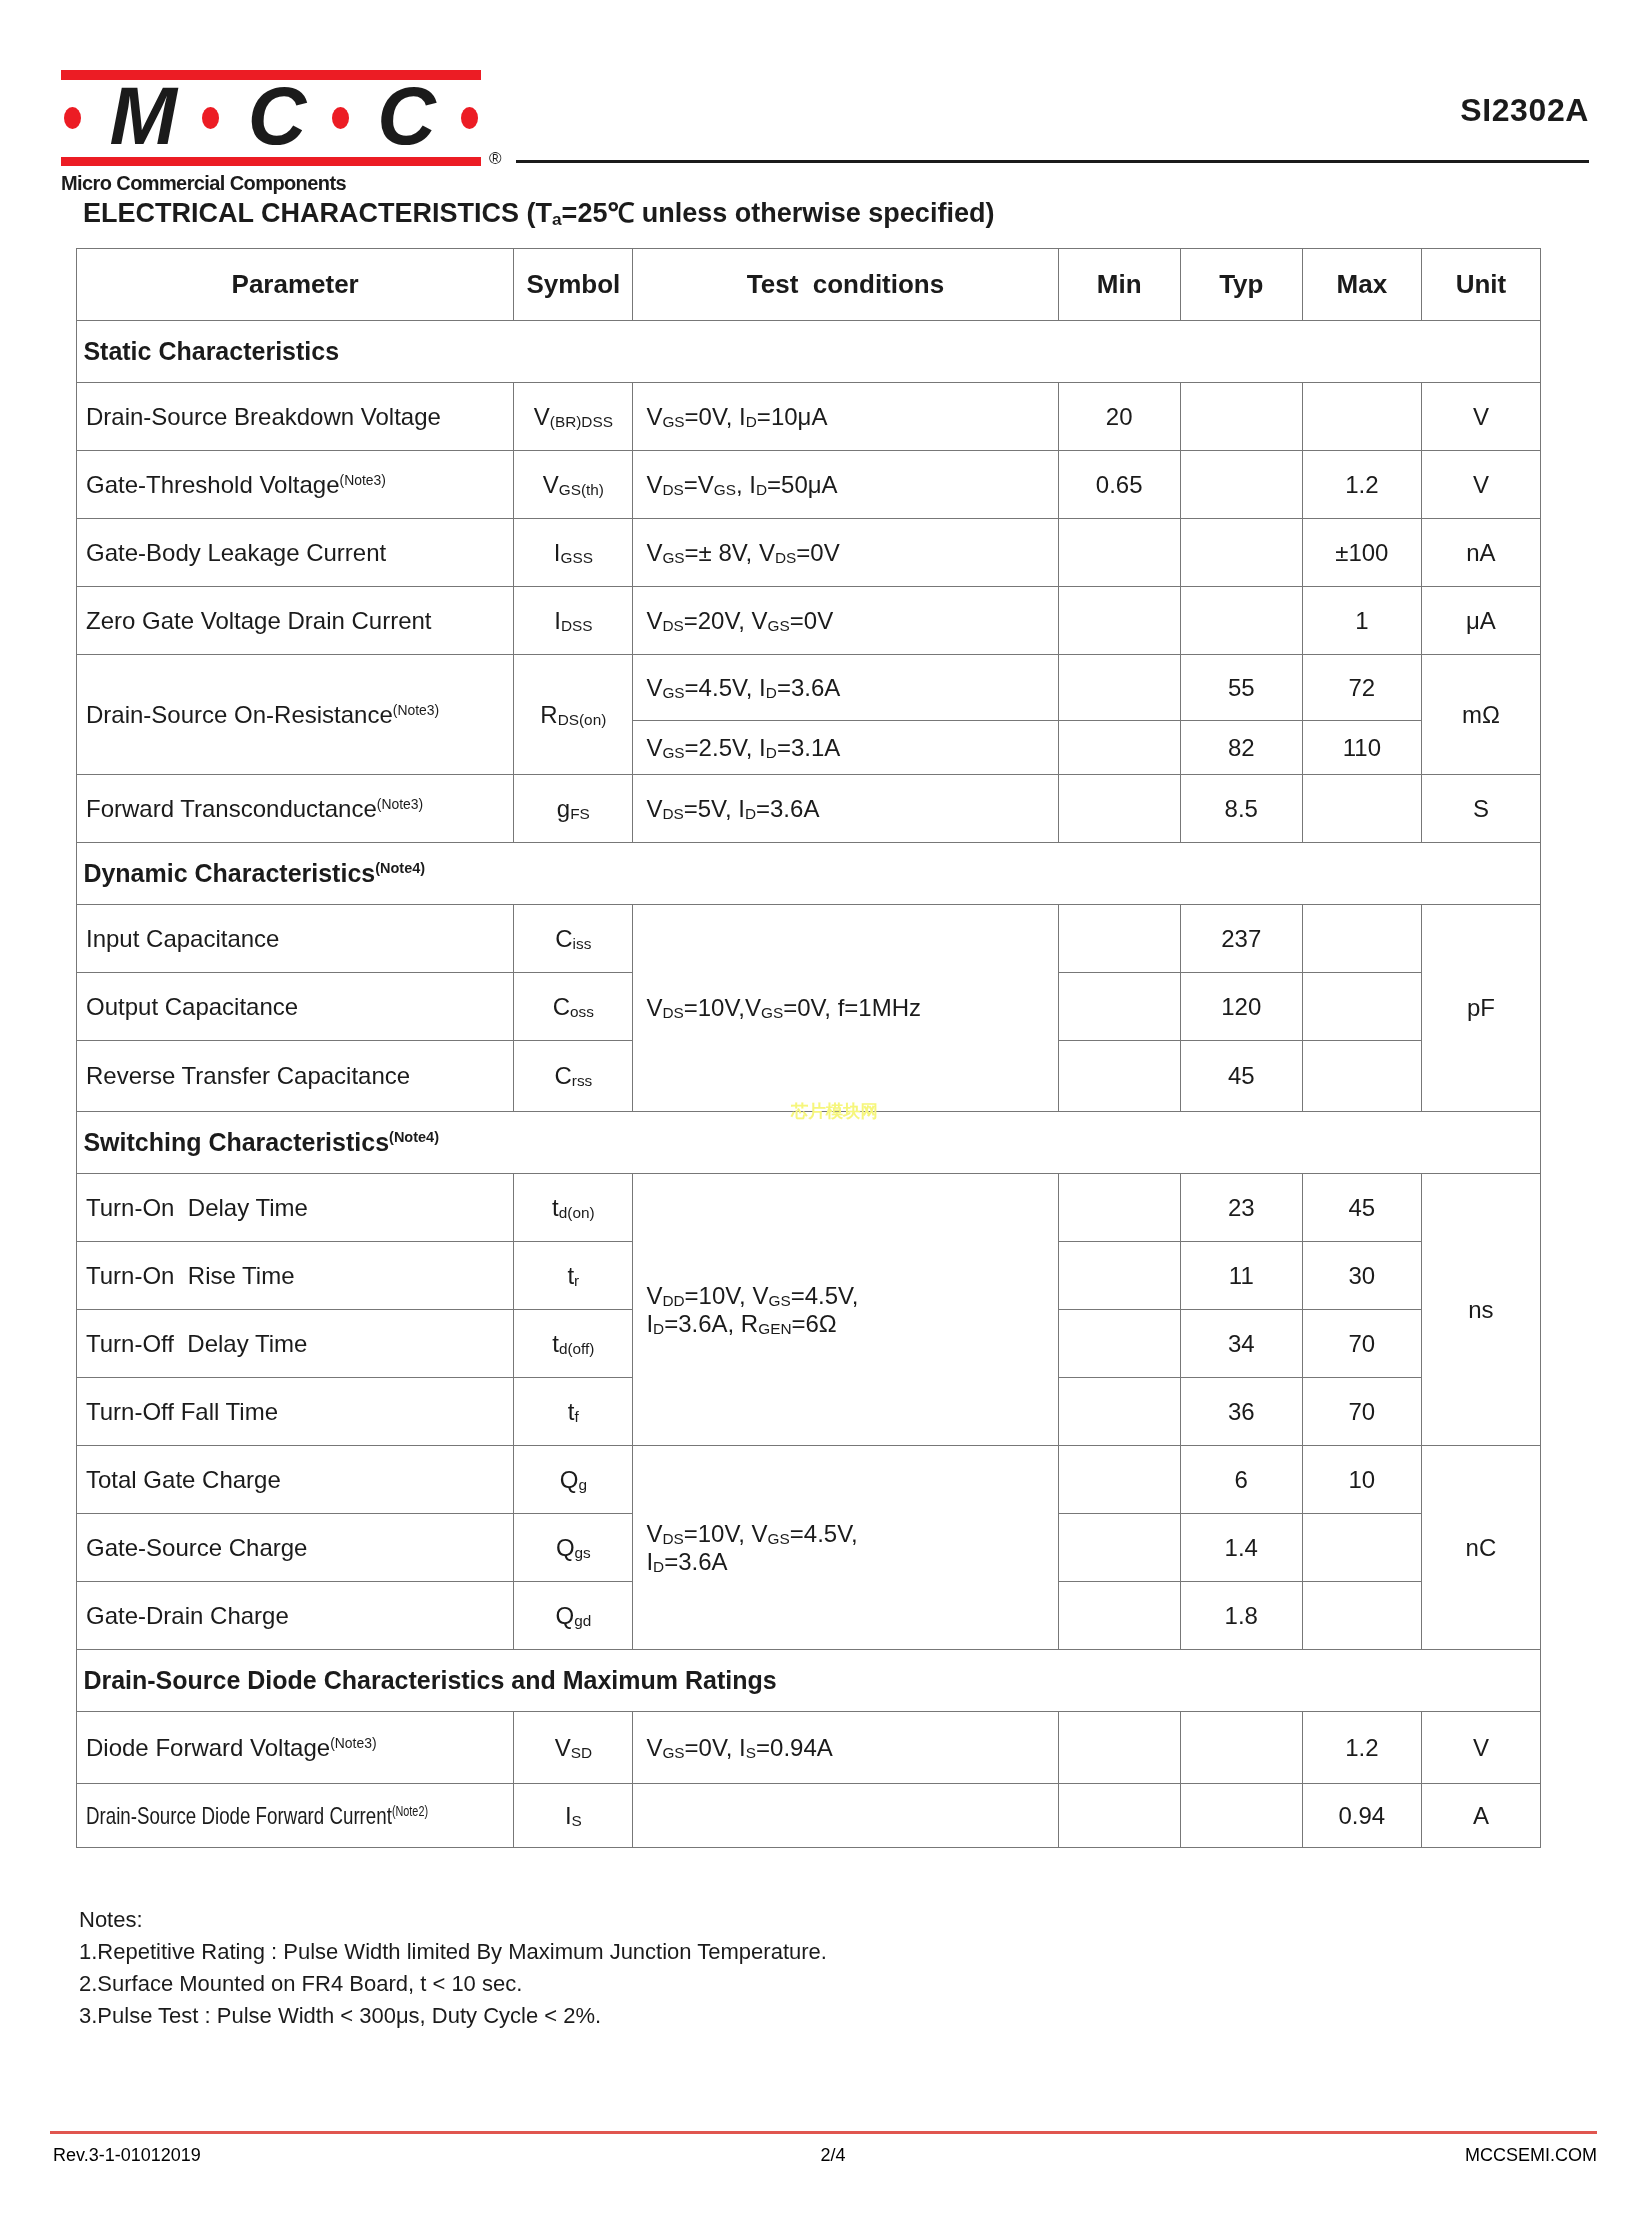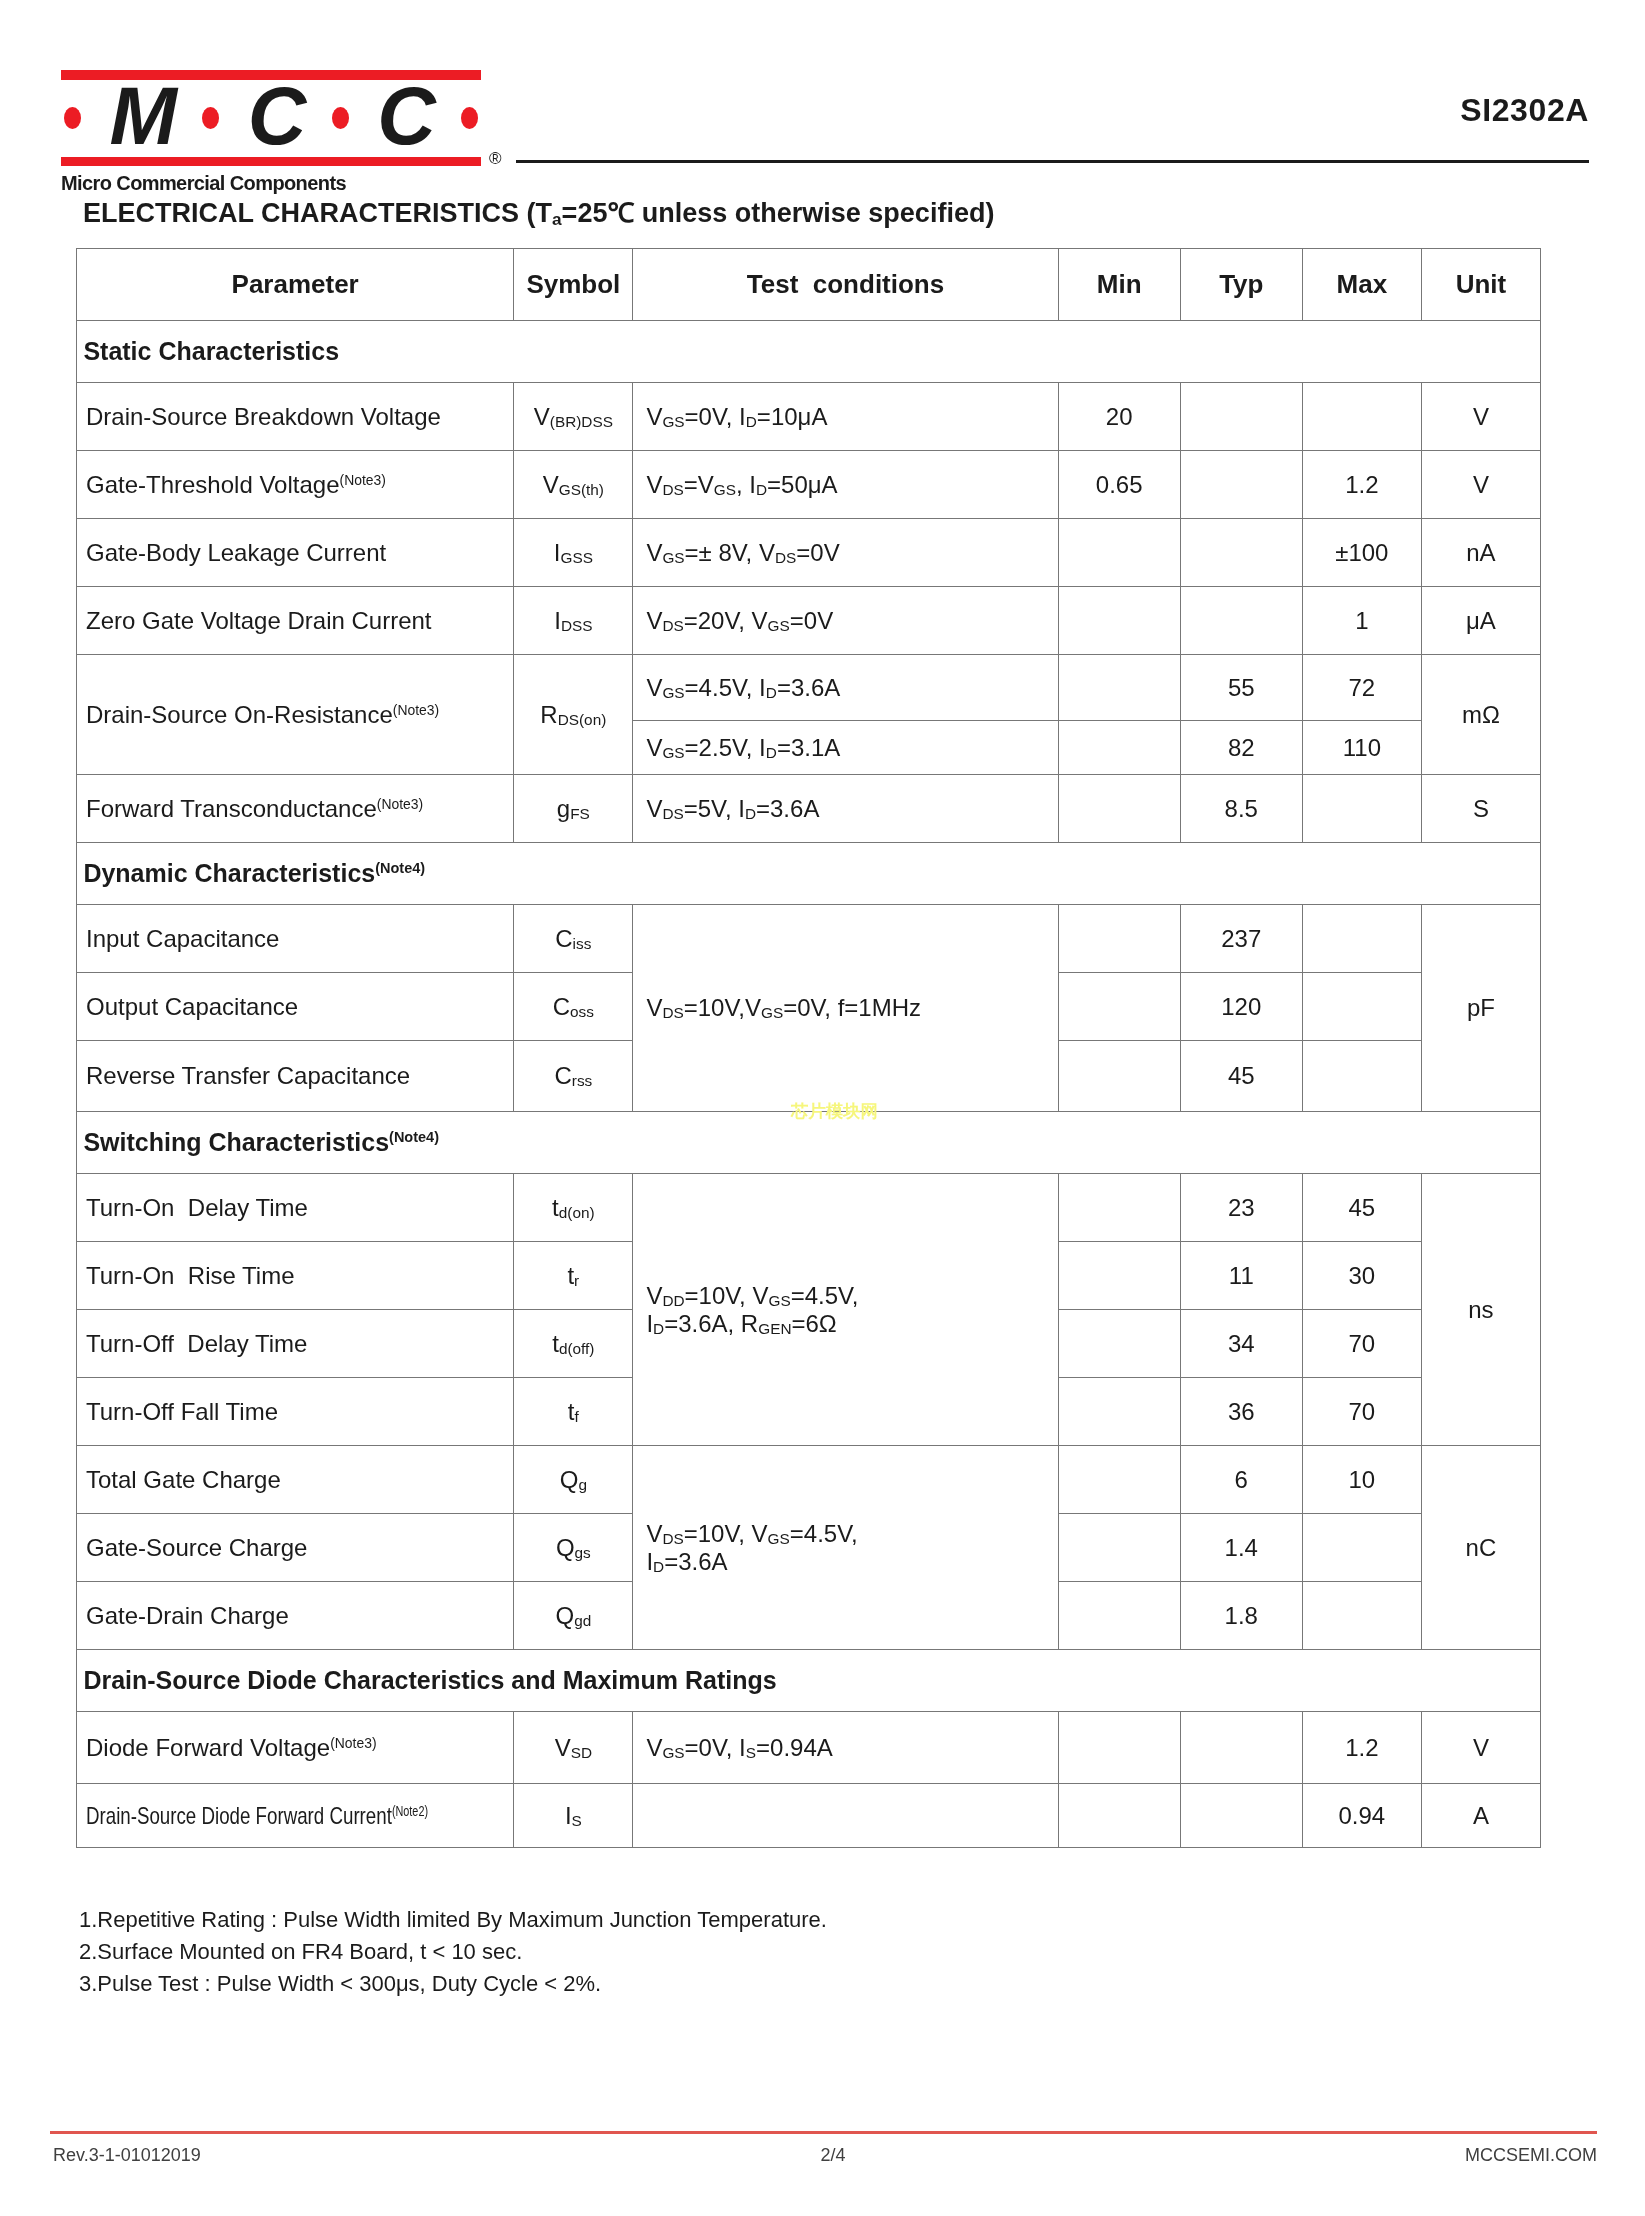--- a/index.html
+++ b/index.html
@@ -43,21 +43,21 @@
   .rich{white-space:pre-wrap;}
   .condensed{display:inline-block;transform:scaleX(0.78);transform-origin:left center;white-space:nowrap;}
   sub{font-size:0.64em;vertical-align:-0.16em;line-height:0;}
   sup{font-size:0.58em;vertical-align:0.6em;line-height:0;}
   
   .watermark{position:absolute;left:791px;top:1099px;font-size:17.4px;font-weight:bold;color:var(--watermark);white-space:nowrap;}
   
   .notes{position:absolute;left:79px;top:1904px;font-size:22px;line-height:32px;}
   
   .footer-rule{position:absolute;left:50px;right:48px;top:2131px;height:2.6px;background:var(--footer-line);}
-  .footer{position:absolute;left:53px;right:48px;top:2145px;display:flex;justify-content:space-between;align-items:baseline;font-size:18px;color:#404040;}
+  .footer{position:absolute;left:53px;right:48px;top:2145px;display:flex;justify-content:space-between;align-items:baseline;font-size:18px;color:#000000;}
 </style>
 </head>
 <body>
 
 <div class="page">
 
   <div class="logo">
     <div class="logo-bar"></div>
     <div class="logo-letters">
       <span class="logo-dot"></span>
@@ -266,20 +266,21 @@
             <td class="c-max"><span class="rich">0.94</span></td>
             <td class="c-unit"><span class="rich">A</span></td>
           </tr>
         </tbody>
       </table>
   </div>
 
   <div class="watermark">芯片模块网</div>
 
   <div class="notes">
+    <div>Notes:</div>
     <div>1.Repetitive Rating : Pulse Width limited By Maximum Junction Temperature.</div>
     <div>2.Surface Mounted on FR4 Board, t &lt; 10 sec.</div>
     <div>3.Pulse Test : Pulse Width &lt; 300μs, Duty Cycle &lt; 2%.</div>
   </div>
 
   <div class="footer-rule"></div>
   <div class="footer">
     <span>Rev.3-1-01012019</span>
     <span>2/4</span>
     <span>MCCSEMI.COM</span>

